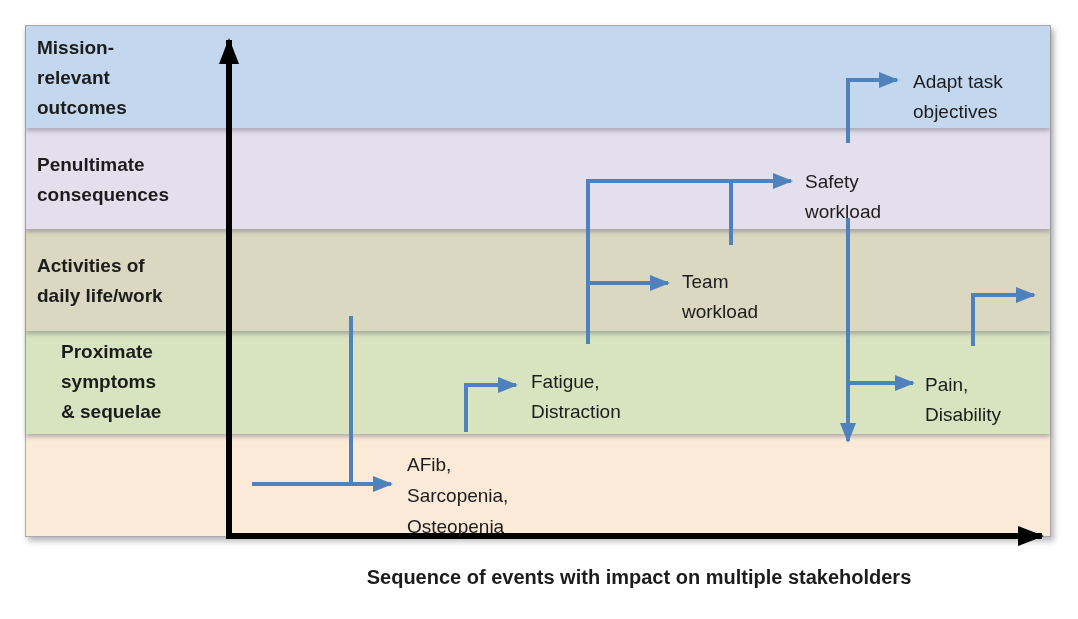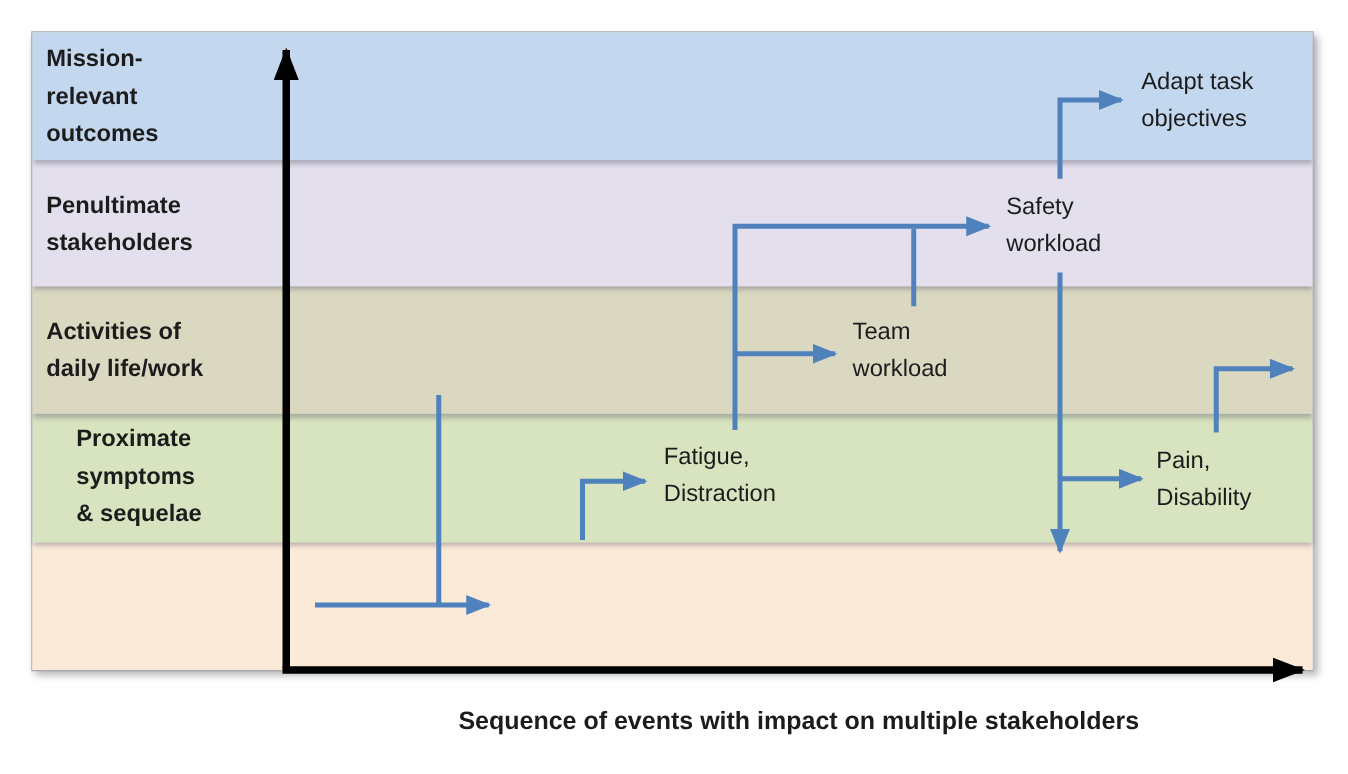--- a/index.html
+++ b/index.html
@@ -18,21 +18,21 @@
   .band-penultimate{top:102px;height:101px;background:var(--c-band_penultimate);z-index:8;}
   .band-activities {top:203px;height:102px;background:var(--c-band_activities);z-index:7;}
   .band-proximate  {top:305px;height:103px;background:var(--c-band_proximate);z-index:6;}
   .band-medical    {top:408px;height:102px;background:var(--c-band_medical);z-index:5;box-shadow:none;}
   .band-label{
     position:absolute;z-index:20;color:var(--c-text);
     font-size:19px;line-height:30px;font-weight:bold;white-space:pre-line;
   }
   .event-label{
     position:absolute;z-index:20;color:var(--c-text);
-    font-size:19px;line-height:30px;font-weight:normal;white-space:pre-line;
+    font-size:19px;line-height:30px;font-weight:normal;white-space:pre-line;margin-top:16px;
   }
   .event-afib{line-height:31px;}
   svg.overlay{position:absolute;left:0;top:0;z-index:15;}
   .arrow{stroke:var(--c-arrow);stroke-width:4;fill:none;stroke-linejoin:miter;}
   .axis{stroke:var(--c-axis);stroke-width:6;fill:none;}
   .x-axis-title{
     position:absolute;left:228px;top:566px;width:822px;z-index:20;
     text-align:center;color:var(--c-text);font-size:20px;font-weight:bold;
   }
 </style>
@@ -46,21 +46,21 @@
     <div class="band band-penultimate"></div>
     <div class="band band-activities"></div>
     <div class="band band-proximate"></div>
     <div class="band band-medical"></div>
   </div>
 
   <div class="band-label" style="left:37px;top:33px;">Mission-
 relevant
 outcomes</div>
   <div class="band-label" style="left:37px;top:150px;">Penultimate
-stakeholders</div>
+consequences</div>
   <div class="band-label" style="left:37px;top:251px;">Activities of
 daily life/work</div>
   <div class="band-label" style="left:37px;top:337px;margin-left:24px;">Proximate
 symptoms
 &amp; sequelae</div>
 
   <svg class="overlay" width="1078" height="619" viewBox="0 0 1078 619">
     <defs>
       <marker id="blueHead" markerUnits="userSpaceOnUse" markerWidth="22" markerHeight="18" refX="18" refY="8" orient="auto">
         <path d="M0,0 L20,8 L0,16 Z" style="fill:var(--c-arrow);"></path>
@@ -78,20 +78,23 @@
     <path class="arrow" d="M466,432 L466,385 L516,385" marker-end="url(#blueHead)"></path>
     <path class="arrow" d="M588,344 L588,181 L791,181" marker-end="url(#blueHead)"></path>
     <path class="arrow" d="M588,283 L668,283" marker-end="url(#blueHead)"></path>
     <path class="arrow" d="M731,183 L731,245"></path>
     <path class="arrow" d="M848,143 L848,80 L897,80" marker-end="url(#blueHead)"></path>
     <path class="arrow" d="M848,218 L848,441" marker-end="url(#blueHead)"></path>
     <path class="arrow" d="M848,383 L913,383" marker-end="url(#blueHead)"></path>
     <path class="arrow" d="M973,346 L973,295 L1034,295" marker-end="url(#blueHead)"></path>
   </svg>
 
+  <div class="event-label event-afib" style="left:407px;top:433px;">AFib,
+Sarcopenia,
+Osteopenia</div>
   <div class="event-label" style="left:531px;top:351px;">Fatigue,
 Distraction</div>
   <div class="event-label" style="left:682px;top:251px;">Team
 workload</div>
   <div class="event-label" style="left:805px;top:151px;">Safety
 workload</div>
   <div class="event-label" style="left:913px;top:51px;">Adapt task
 objectives</div>
   <div class="event-label" style="left:925px;top:354px;">Pain,
 Disability</div>

